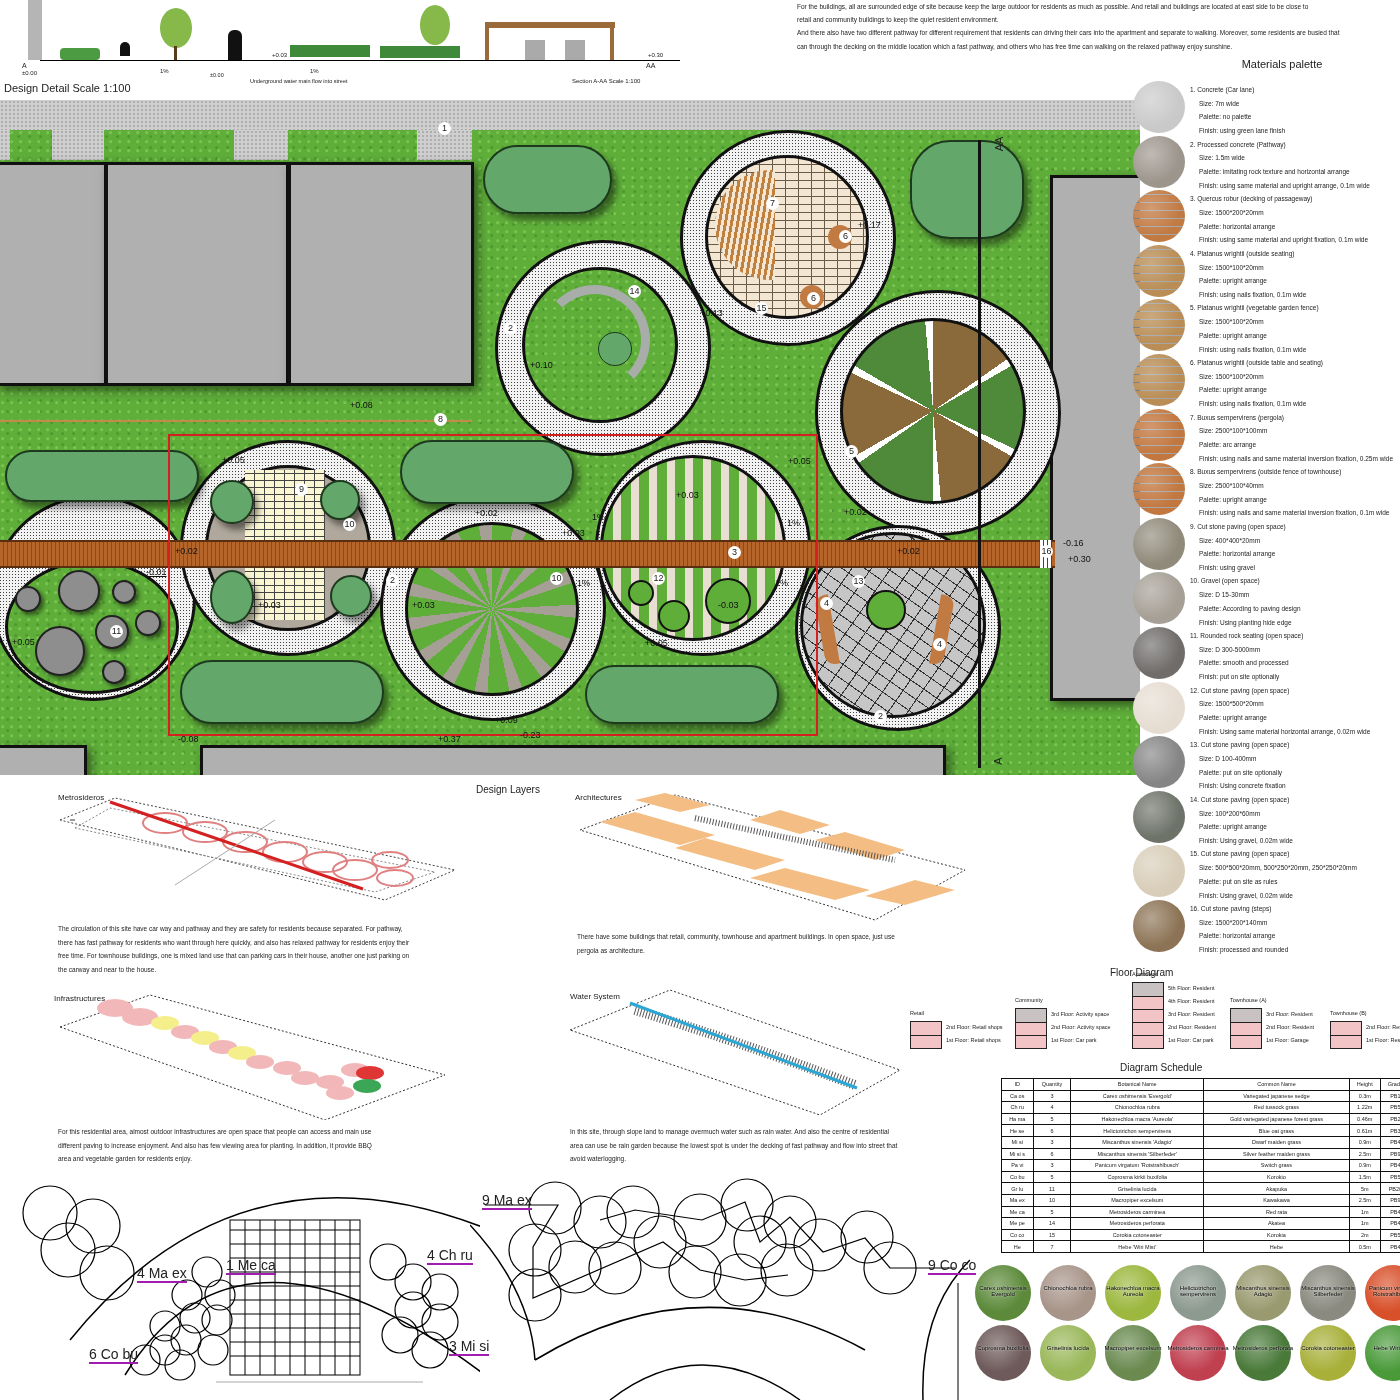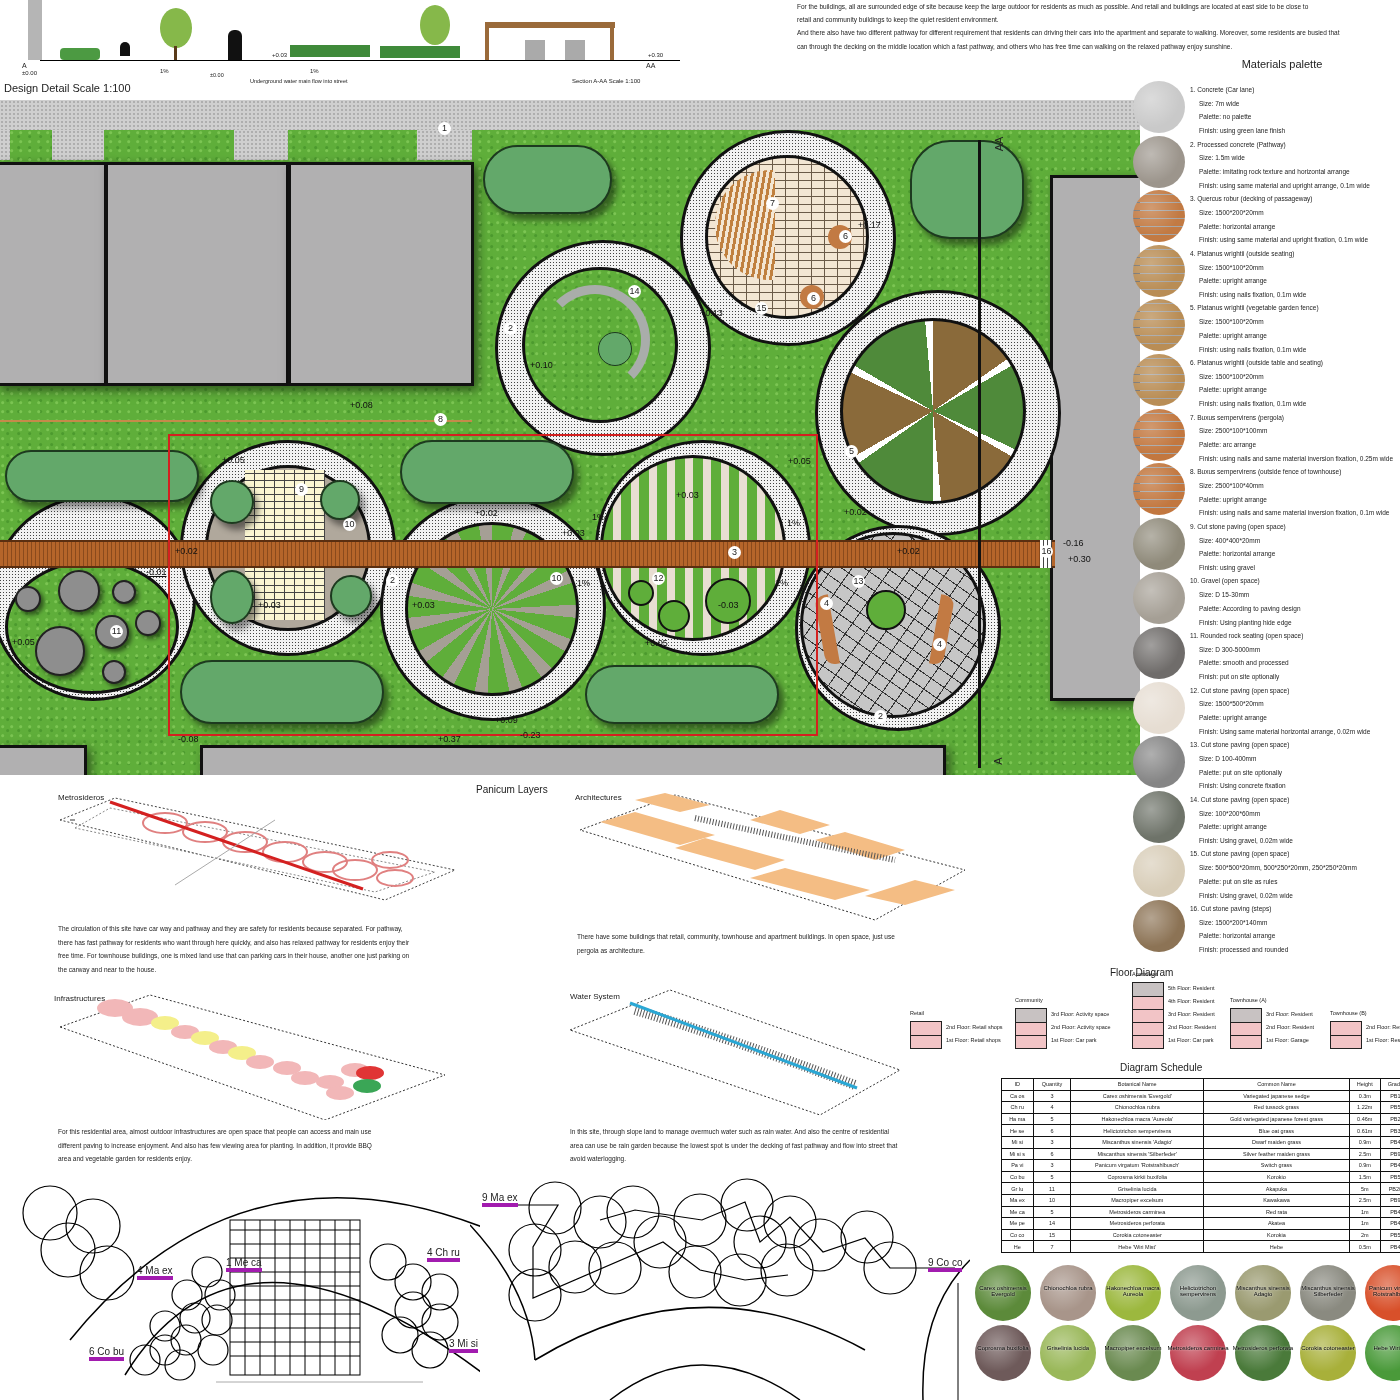--- a/index.html
+++ b/index.html
@@ -43,21 +43,21 @@
   
   #sched-title{left:1120px;top:1062px;font-size:10px;}
   table#sched{position:absolute;left:1001px;top:1078px;border-collapse:collapse;width:410px;}
   #sched th,#sched td{border:1px solid #111;font-size:5.5px;font-weight:normal;text-align:center;height:10.6px;padding:0 2px;white-space:nowrap;overflow:hidden;}
   #plant-photos{left:975px;top:1265px;width:425px;height:130px;}
   .pp{position:absolute;width:56px;height:56px;border-radius:50%;}
   .pp span{position:absolute;left:-6px;right:-6px;top:20px;font-size:6px;text-align:center;color:#000;text-shadow:0 0 2px #fff;}
   
   #pp-left{left:0;top:1170px;width:480px;height:230px;}
   #pp-mid{left:470px;top:1170px;width:500px;height:230px;}
-  .ppl{position:absolute;font-size:10px;border-bottom:4px solid #a21caf;}
+  .ppl{position:absolute;font-size:14px;border-bottom:2px solid #a21caf;}
 </style>
 </head>
 <body>
 
 <div id="section" class="abs">
   <div class="abs" style="left:28px;top:0;width:14px;height:60px;background:#b5b5b5;"></div>
   <div class="abs" style="left:40px;top:60px;width:640px;height:1px;background:#000;"></div>
   <div class="abs" style="left:60px;top:48px;width:40px;height:12px;background:#4c9a42;border-radius:4px;"></div>
   <div class="abs" style="left:120px;top:42px;width:10px;height:14px;background:#111;border-radius:5px 5px 0 0;"></div>
   <div class="abs" style="left:160px;top:8px;width:32px;height:40px;background:#86b84a;border-radius:50%;"></div>
@@ -330,21 +330,21 @@
     </div>
     <div class="swatch" style="top: 845px; background: radial-gradient(circle at 35% 35%, rgba(255, 255, 255, 0.35), transparent 60%), rgb(140, 115, 85);"></div>
     <div class="mat-item" style="top: 847px;">
       <div>16. Cut stone paving (steps)</div>
       <div class="sub">Size: 1500*200*140mm</div>
       <div class="sub">Palette: horizontal arrange</div>
       <div class="sub">Finish: processed and rounded</div>
     </div>
   </div>
 
-<span class="abs" style="left:476px;top:784px;font-size:10px;">Panicum Layers</span>
+<span class="abs" style="left:476px;top:784px;font-size:10px;">Design Layers</span>
 
 <div class="abs" style="left:58px;top:786px;"><span class="iso-title">Metrosideros</span></div>
 <svg class="iso" style="left:55px;top:790px;" width="400" height="115">
   <polygon points="5,30 60,8 400,80 330,110" fill="none" stroke="#444" stroke-dasharray="2,2"></polygon>
   <polygon points="20,38 55,18 380,82 320,102" fill="none" stroke="#888" stroke-dasharray="2,2"></polygon>
   <g fill="none" stroke="#e08080" stroke-width="2">
     <ellipse cx="110" cy="33" rx="22" ry="10"></ellipse>
       <ellipse cx="150" cy="42" rx="22" ry="10"></ellipse>
     <ellipse cx="190" cy="52" rx="22" ry="10"></ellipse>
       <ellipse cx="230" cy="62" rx="22" ry="10"></ellipse>

